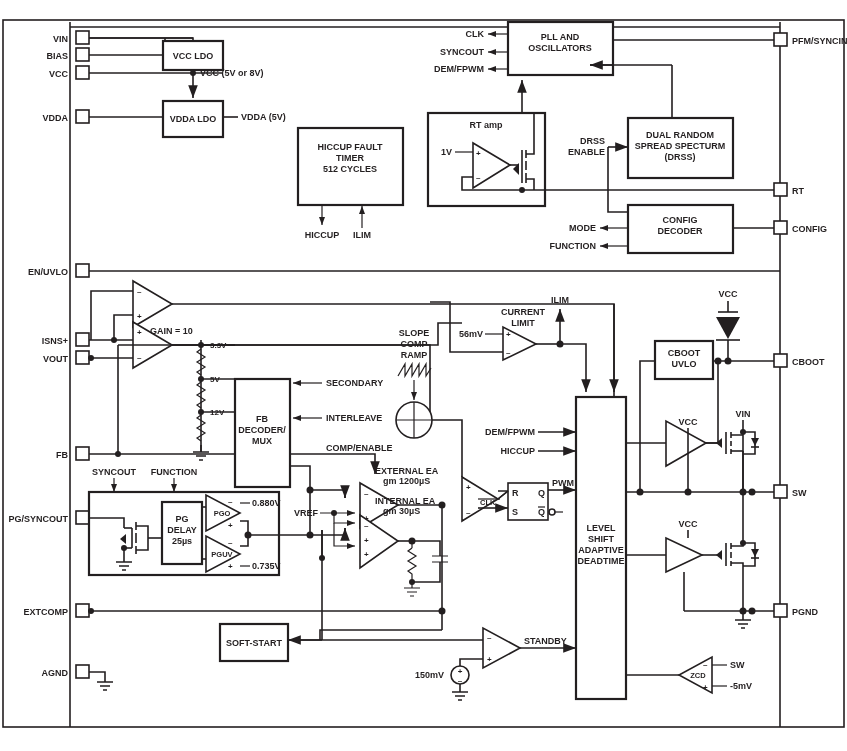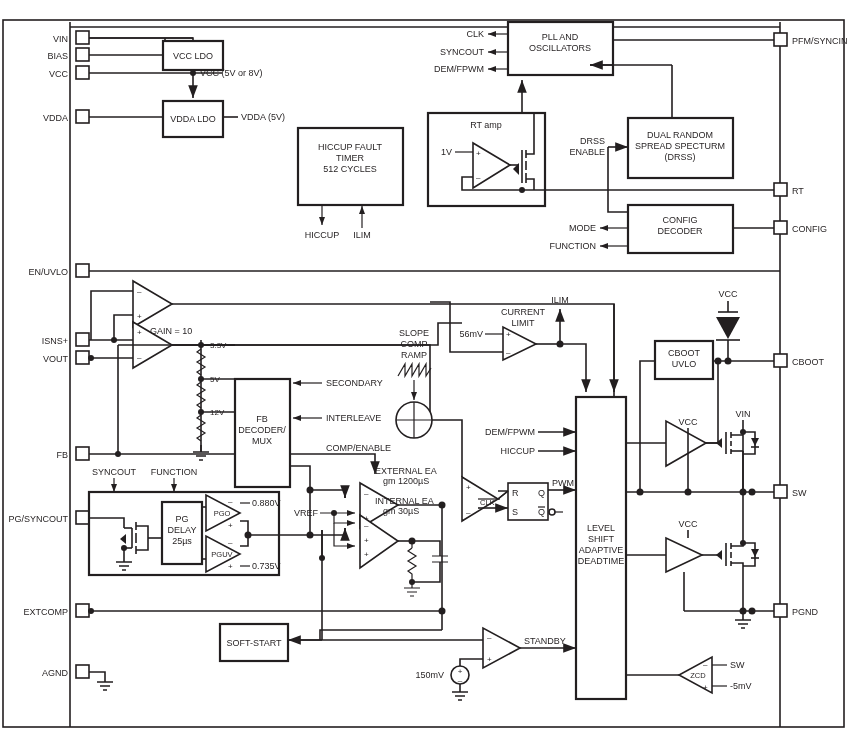--- a/index.html
+++ b/index.html
@@ -1,17 +1,17 @@
 <!DOCTYPE html>
 <html><head>
 <meta charset="utf-8">
 <style>
   html,body{margin:0;padding:0;background:#ffffff;}
   body{font-family:"Liberation Sans",sans-serif;}
-  #stage{position:relative;width:847px;height:751px;background:#fff;overflow:hidden;}
+  #stage{position:relative;width:847px;height:751px;background:#fff;overflow:hidden;font-weight:bold;}
   svg#diagram{position:absolute;left:0;top:0;width:847px;height:751px;}
   .ln{stroke:#231f20;stroke-width:1.6;fill:none;}
   .lnT{stroke:#231f20;stroke-width:1.2;fill:none;}
   .bx{stroke:#231f20;stroke-width:2.2;fill:#ffffff;}
   .bxT{stroke:#231f20;stroke-width:1.6;fill:#ffffff;}
   .pad{stroke:#231f20;stroke-width:1.6;fill:#ffffff;}
   .tri{stroke:#231f20;stroke-width:1.6;fill:#ffffff;}
   .fill{fill:#231f20;stroke:none;}
   .dot{fill:#231f20;stroke:none;}
   text{fill:#231f20;font-family:"Liberation Sans",sans-serif;}

